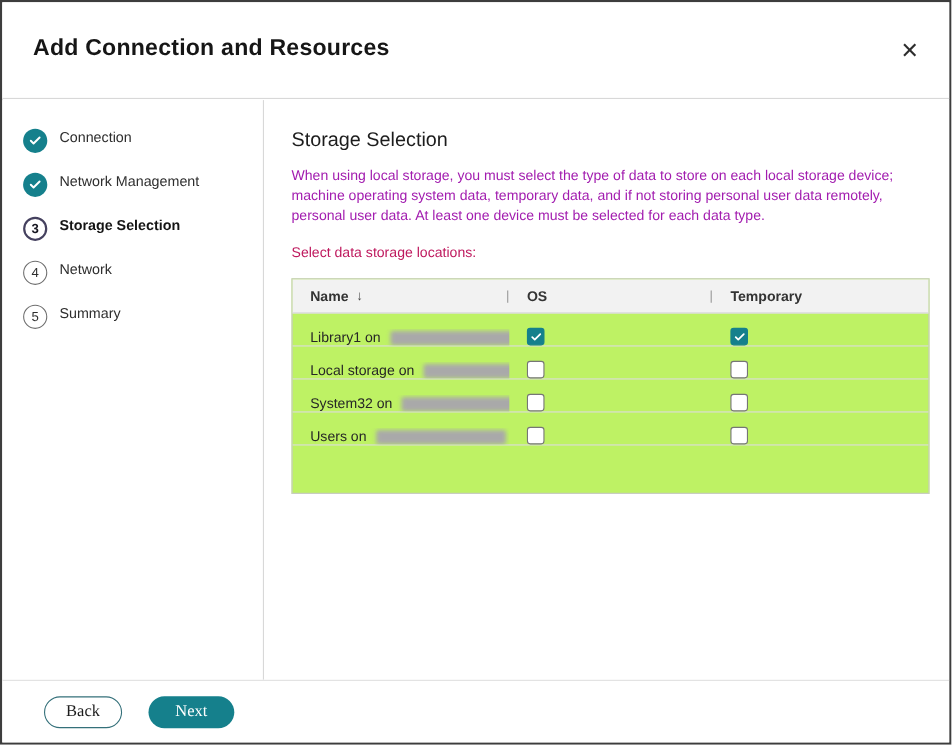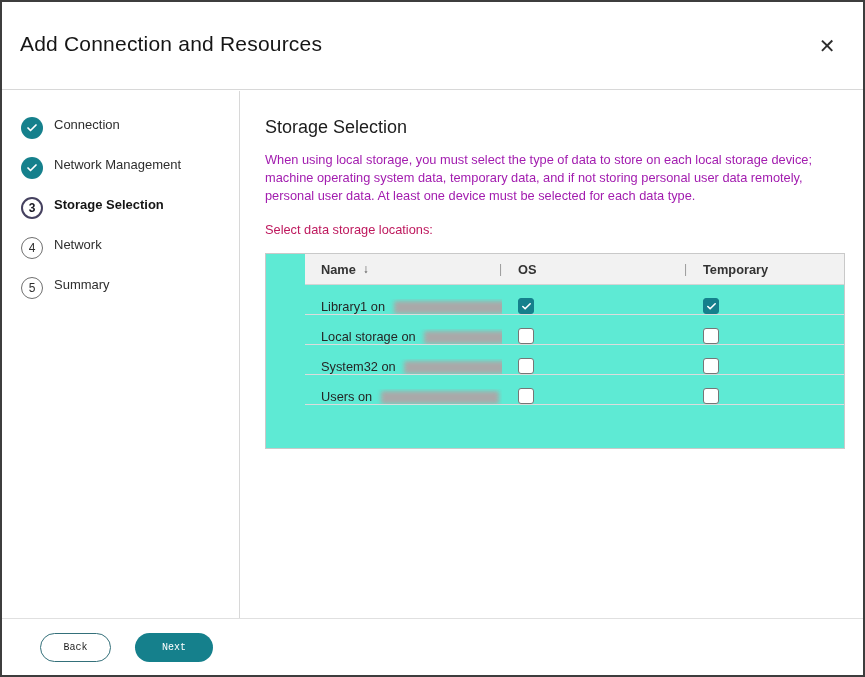--- a/index.html
+++ b/index.html
@@ -14,22 +14,22 @@
     border: 2px solid #3d3d3d;
     overflow: hidden;
   }
 
   
   .header {
     position: absolute; top: 0; left: 0; right: 0; height: 88px;
     border-bottom: 1px solid #d8d8d8; background: #fff;
   }
   .title {
-    position: absolute; left: 18px; top: 30px;
-    font-size: 21px; font-weight: 400; color: #161616;
+    position: absolute; left: 28px; top: 30px;
+    font-size: 21px; font-weight: 700; color: #161616;
     letter-spacing: 0.2px;
   }
   .close-btn {
     position: absolute; right: 22px; top: 30px;
     width: 28px; height: 28px;
     display: flex; align-items: center; justify-content: center;
     font-size: 20px; font-weight: 300; color: #2e2e2e; cursor: pointer;
     background: none; border: none; font-family: inherit;
   }
 
@@ -61,21 +61,21 @@
   .content-heading {
     margin: 0 0 13px 0; font-size: 18px; font-weight: 500; color: #1c1c1c;
   }
   .description {
     margin: 0 0 17px 0; width: 582px;
     font-size: 12.8px; line-height: 1.42; color: #a21caf;
   }
   .select-label { margin: 0 0 16px 0; font-size: 12.8px; color: #be185d; }
 
   
-  .table { width: 580px; height: 196px; border: 1px solid #c9c9c9; background: #5eead4; padding-left: 39px; }
+  .table { width: 580px; height: 196px; border: 1px solid #c9c9c9; background: #bef264; }
   .thead {
     display: flex; align-items: center; height: 31px;
     background: #f2f2f2; border-bottom: 1px solid #d4d4d4;
     font-size: 12.8px; font-weight: 600; color: #333;
   }
   .col-name { flex: 0 0 197px; padding-left: 16px; display: flex; align-items: center; gap: 7px; }
   .col-os   { flex: 0 0 185px; padding-left: 16px; position: relative; }
   .col-temp { flex: 1 1 auto;  padding-left: 16px; position: relative; }
   .pipe {
     position: absolute; left: -3px; top: 50%; transform: translateY(-50%);
@@ -105,21 +105,21 @@
   .checkbox.checked { background: #15808c; border-color: #15808c; }
 
   
   .footer {
     position: absolute; left: 0; right: 0; bottom: 0; height: 57px;
     background: #fff; border-top: 1px solid #e0e0e0;
   }
   .btn {
     position: absolute; top: 14px; height: 29px; border-radius: 15px;
     display: flex; align-items: center; justify-content: center;
-    font-size: 10px; font-family: Liberation Mono, monospace; cursor: pointer; padding: 0;
+    font-size: 15px; font-family: Liberation Serif, serif; cursor: pointer; padding: 0;
   }
   .btn-back   { left: 38px;  width: 71px; background: #fff; color: #1d1d1d; border: 1.5px solid #34707a; }
   .btn-next   { left: 133px; width: 78px; background: #15808c; color: #ffffff; border: none; }
   .btn-cancel { right: 68px; width: 90px; background: #fff; color: #1d1d1d; border: 1.5px solid #34707a; }
 </style>
 </head>
 <body>
 
 <div class="window">
 

